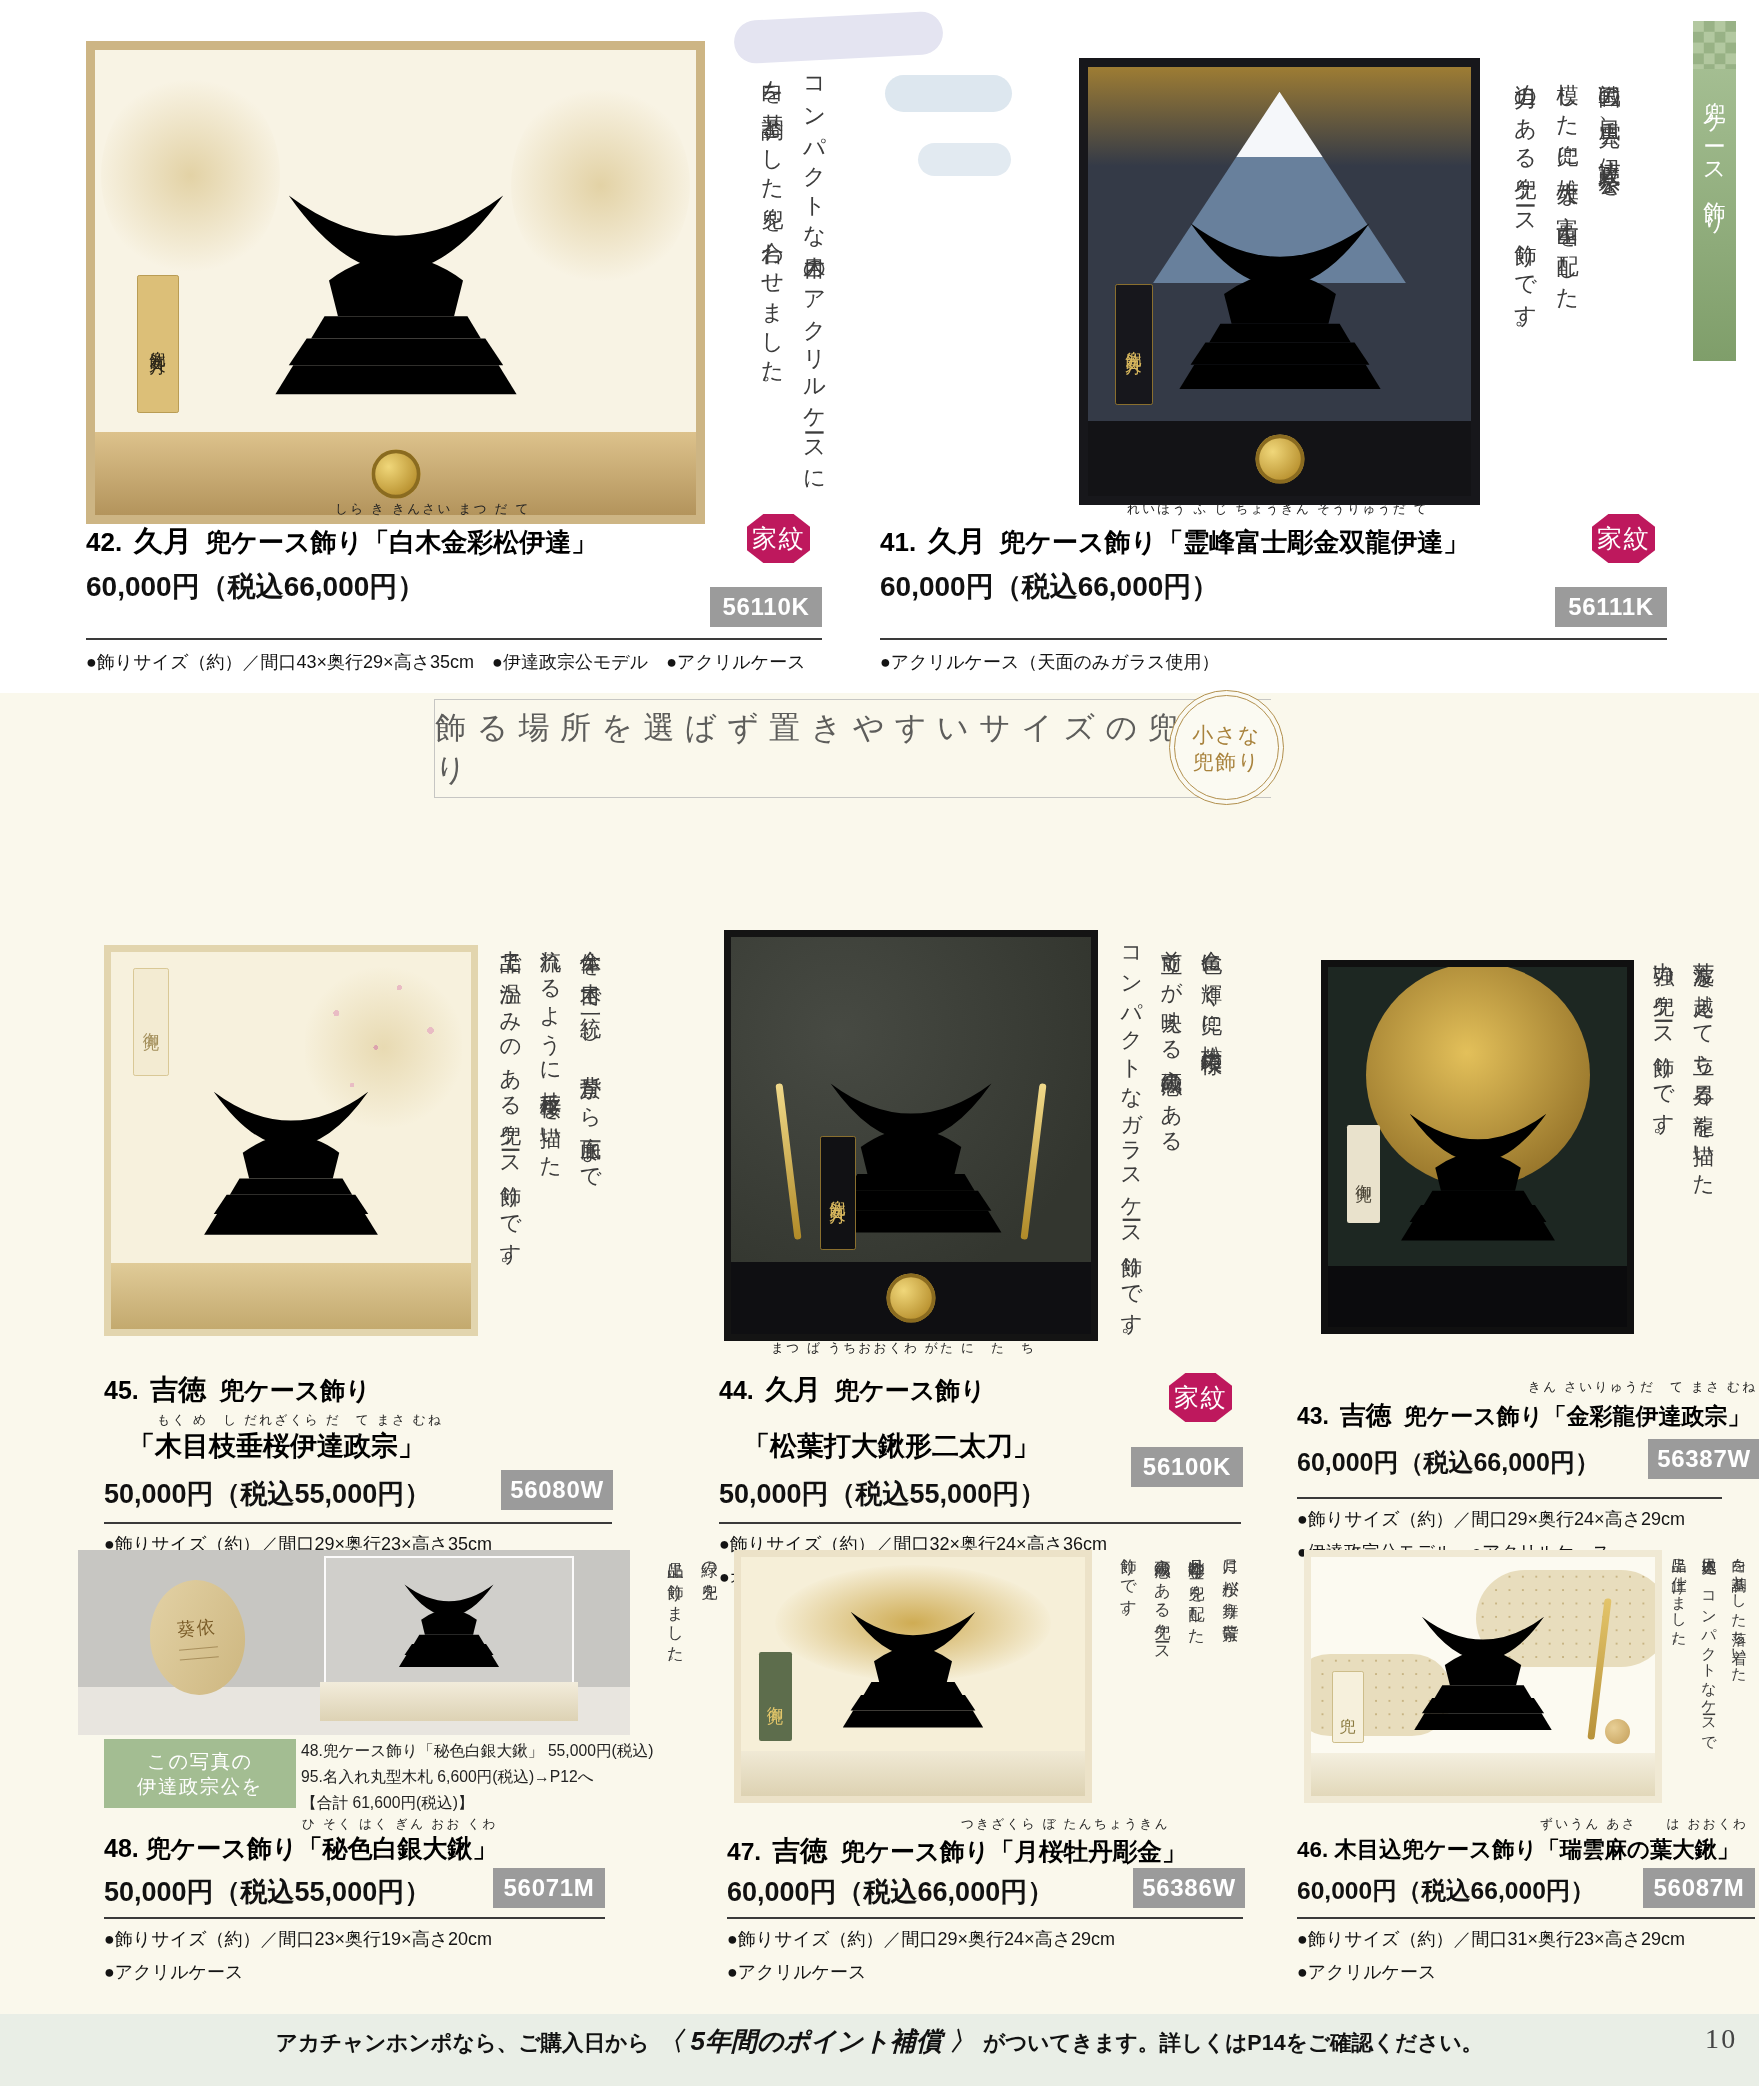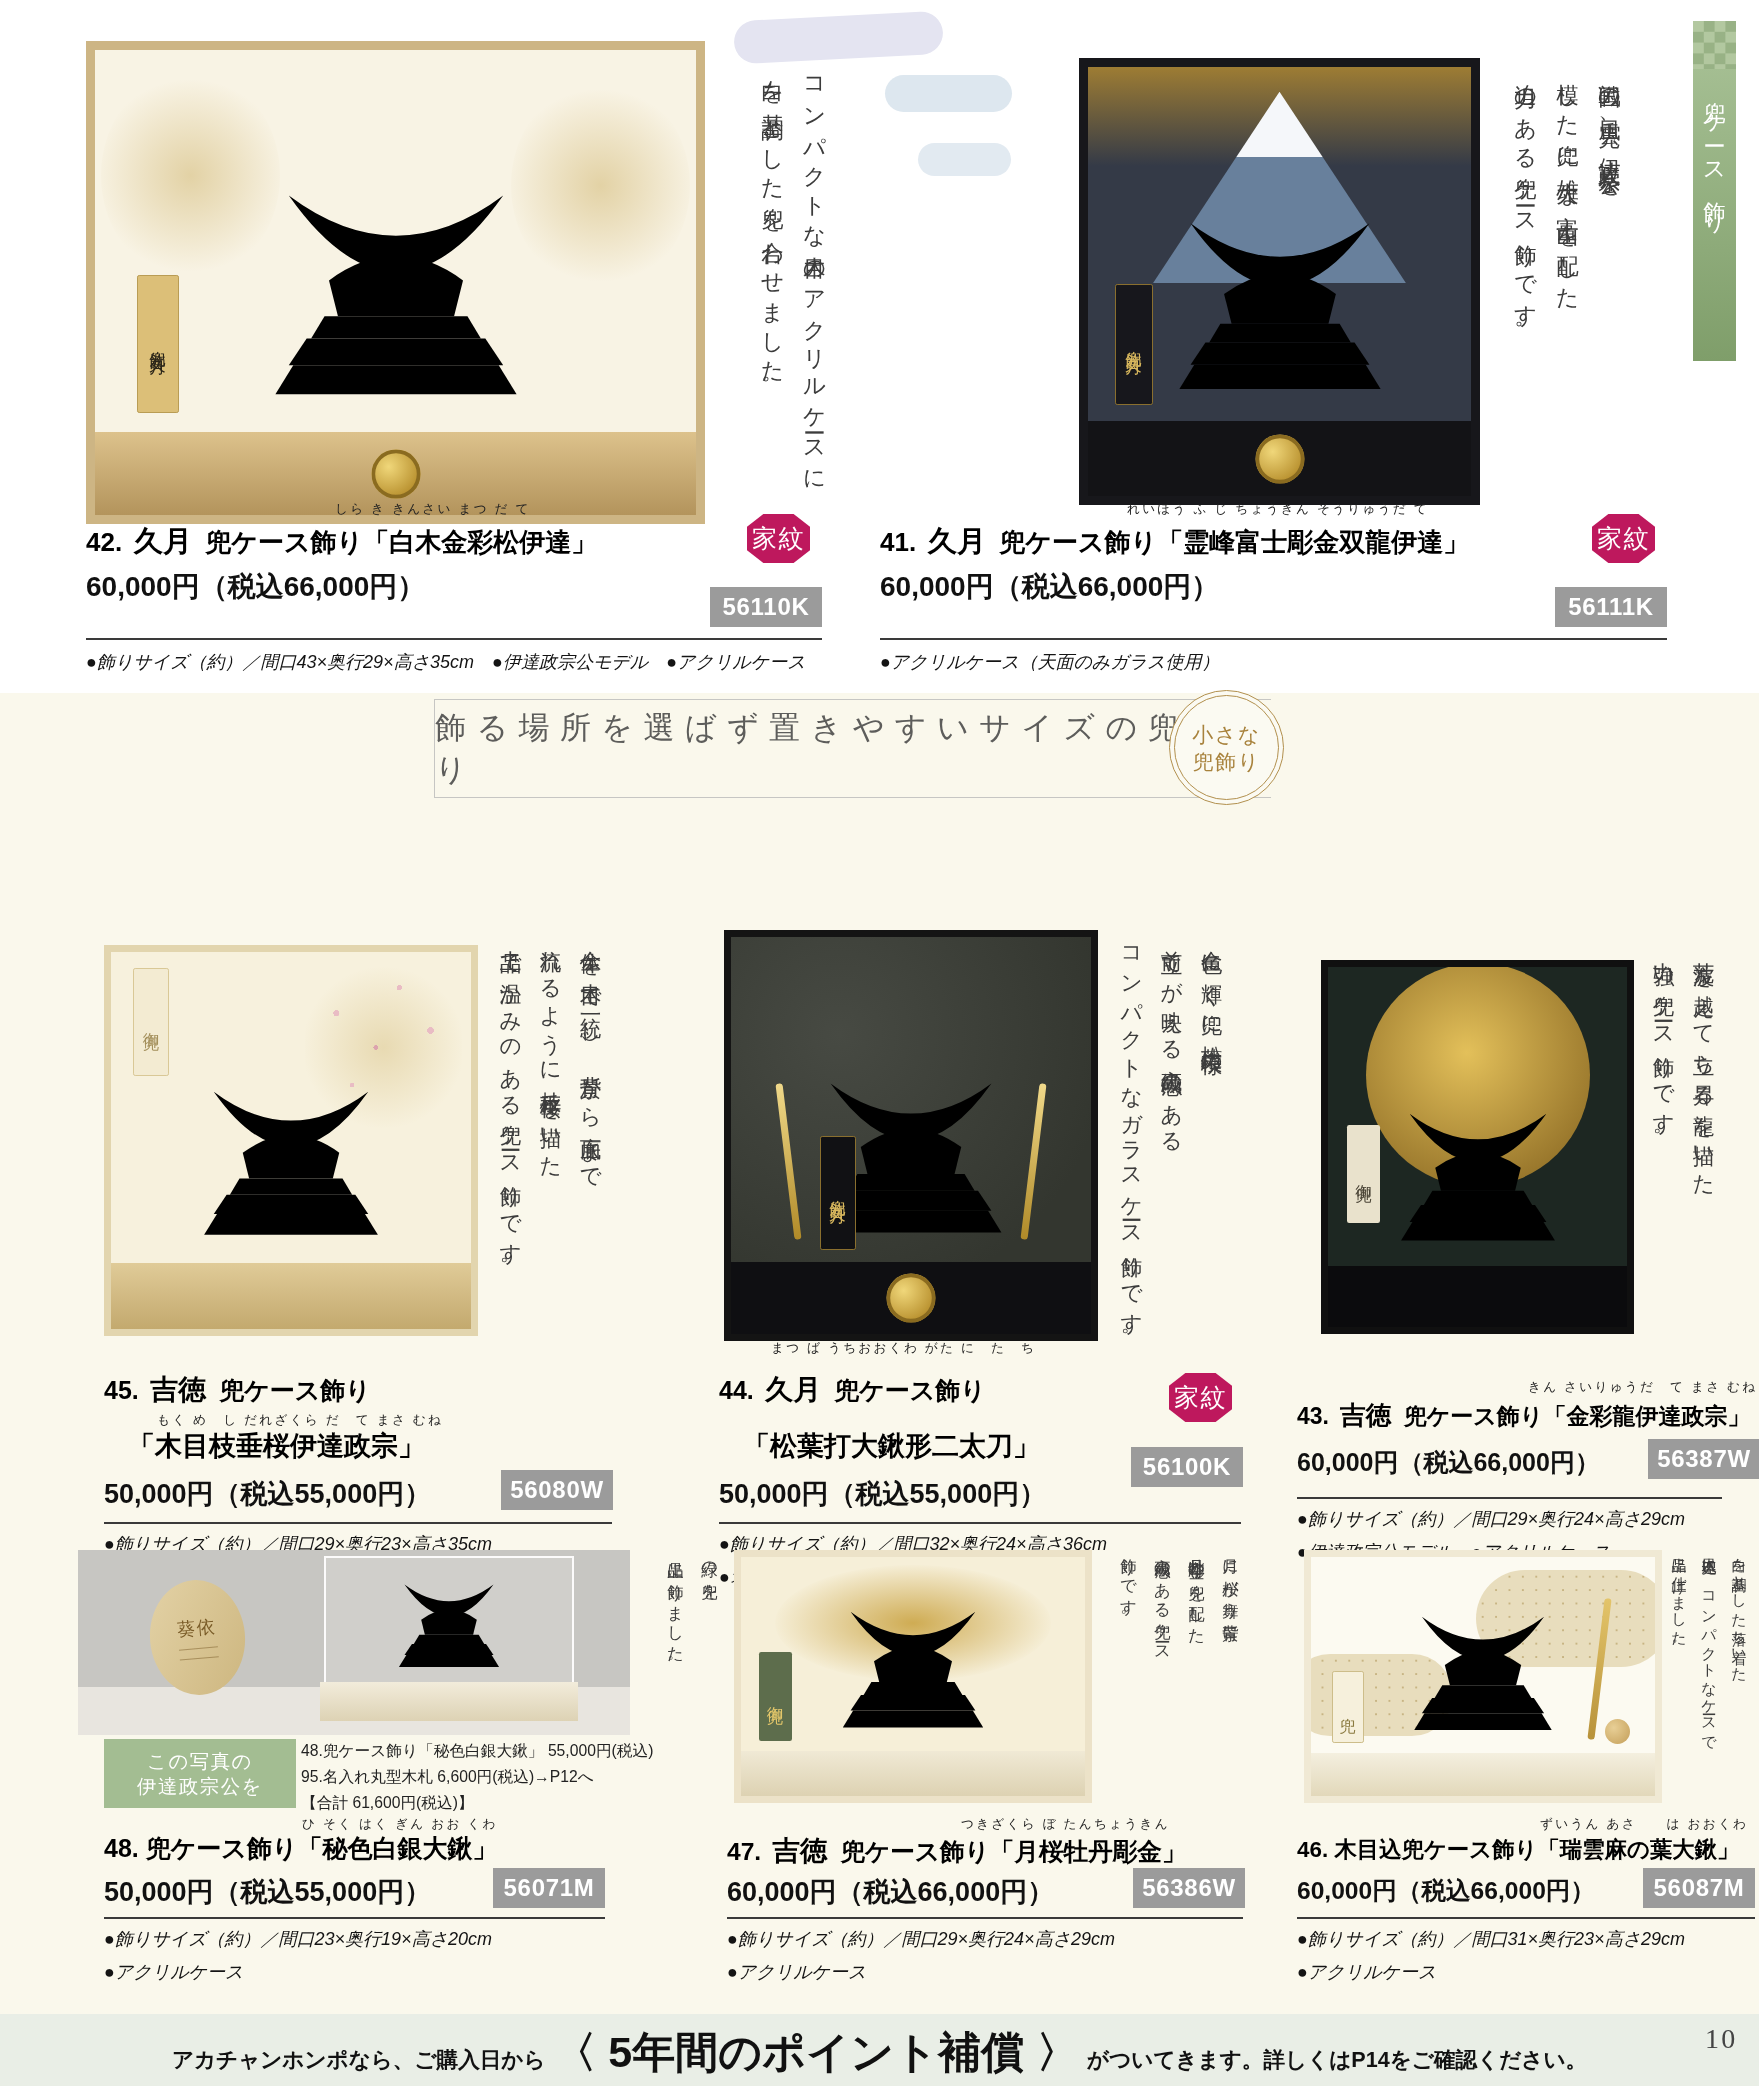--- a/index.html
+++ b/index.html
@@ -36,21 +36,21 @@
   .t-brand{font-family:"Liberation Serif","DejaVu Serif",serif;font-size:1.12em;margin:0 6px 0 4.5px;}
   .t-brand:empty{margin:0;}
   .price{position:absolute;margin:0;font-size:28px;font-weight:bold;white-space:nowrap;}
   .kamon{position:absolute;width:63px;height:49px;background:#be185d;display:flex;align-items:center;justify-content:center;
          clip-path:polygon(26% 0,74% 0,100% 26%,100% 74%,74% 100%,26% 100%,0 74%,0 26%);}
   .kamon span{color:#fff;font-size:25px;letter-spacing:1.5px;font-family:"Liberation Serif","DejaVu Serif",serif;}
   .code{position:absolute;width:112px;height:40px;line-height:40px;text-align:center;
         background:#9b9b9b;color:#fff;font-weight:bold;font-size:24px;letter-spacing:0.7px;}
   .hr{position:absolute;height:1.5px;background:#3a3a3a;}
   .specs{position:absolute;}
-  .specs p{margin:0 0 9px 0;font-size:18px;color:#141414;white-space:nowrap;font-style:italic;}
+  .specs p{margin:0 0 9px 0;font-size:18px;color:#141414;white-space:nowrap;}
   .vdesc{position:absolute;writing-mode:vertical-rl;}
   .vdesc p{margin:0;font-size:22.4px;letter-spacing:3.7px;line-height:42px;color:#3c3c3c;}
   .vdesc.mid p{font-size:21.6px;letter-spacing:3px;line-height:40px;}
   .vdesc.small p{font-size:16.4px;letter-spacing:1.5px;line-height:34px;}
   
   .photo{position:absolute;box-sizing:border-box;display:flex;flex-direction:column;}
   .ph-inner{flex:1;position:relative;overflow:hidden;}
   .ph-base{position:relative;}
   .medal{position:absolute;left:50%;top:50%;transform:translate(-50%,-50%);width:49px;height:49px;border-radius:50%;
          background:radial-gradient(circle at 35% 35%,#f0d77a,#b8902e 72%);box-shadow:inset 0 0 0 3.7px #8a6b20;}
@@ -127,21 +127,21 @@
   .ph46 .tablet{left:21px;bottom:10.4px;width:30px;height:70px;background:#f6f0dc;color:#8a7a40;border:0.7px solid #cdbd8a;}
   
   .coord-label{position:absolute;left:104px;top:1739px;width:192px;height:69px;background:#a3bd92;
         display:flex;flex-direction:column;align-items:center;justify-content:center;}
   .coord-label p{margin:0;color:#fff;font-size:19.4px;line-height:25px;letter-spacing:1.5px;}
   .coord-lines{position:absolute;left:301px;top:1741px;}
   .coord-lines p{margin:0 0 5.2px 0;font-size:15.7px;color:#222;white-space:nowrap;}
   
   .footer-text{position:absolute;left:0;top:2024px;width:1759px;text-align:center;margin:0;font-weight:bold;color:#111;}
   .footer-text .fl{font-size:21.6px;}
-  .footer-text .fhl{font-size:43px;margin:0 4.5px;}
+  .footer-text .fhl{font-size:26px;margin:0 4.5px;font-style:italic;}
   .pagenum{position:absolute;left:1705px;top:2023px;margin:0;font-size:28px;color:#444;
         font-family:"Liberation Serif","DejaVu Serif",serif;letter-spacing:2.2px;}
 </style>
 </head>
 <body>
 
 <svg width="0" height="0" style="position:absolute">
   <symbol id="kabuto" viewBox="0 0 120 110">
     <path class="kc" d="M12 6 Q60 74 108 6 Q60 42 12 6 Z"></path>
     <path class="kd" d="M30 44 Q60 22 90 44 L86 60 L34 60 Z"></path>

